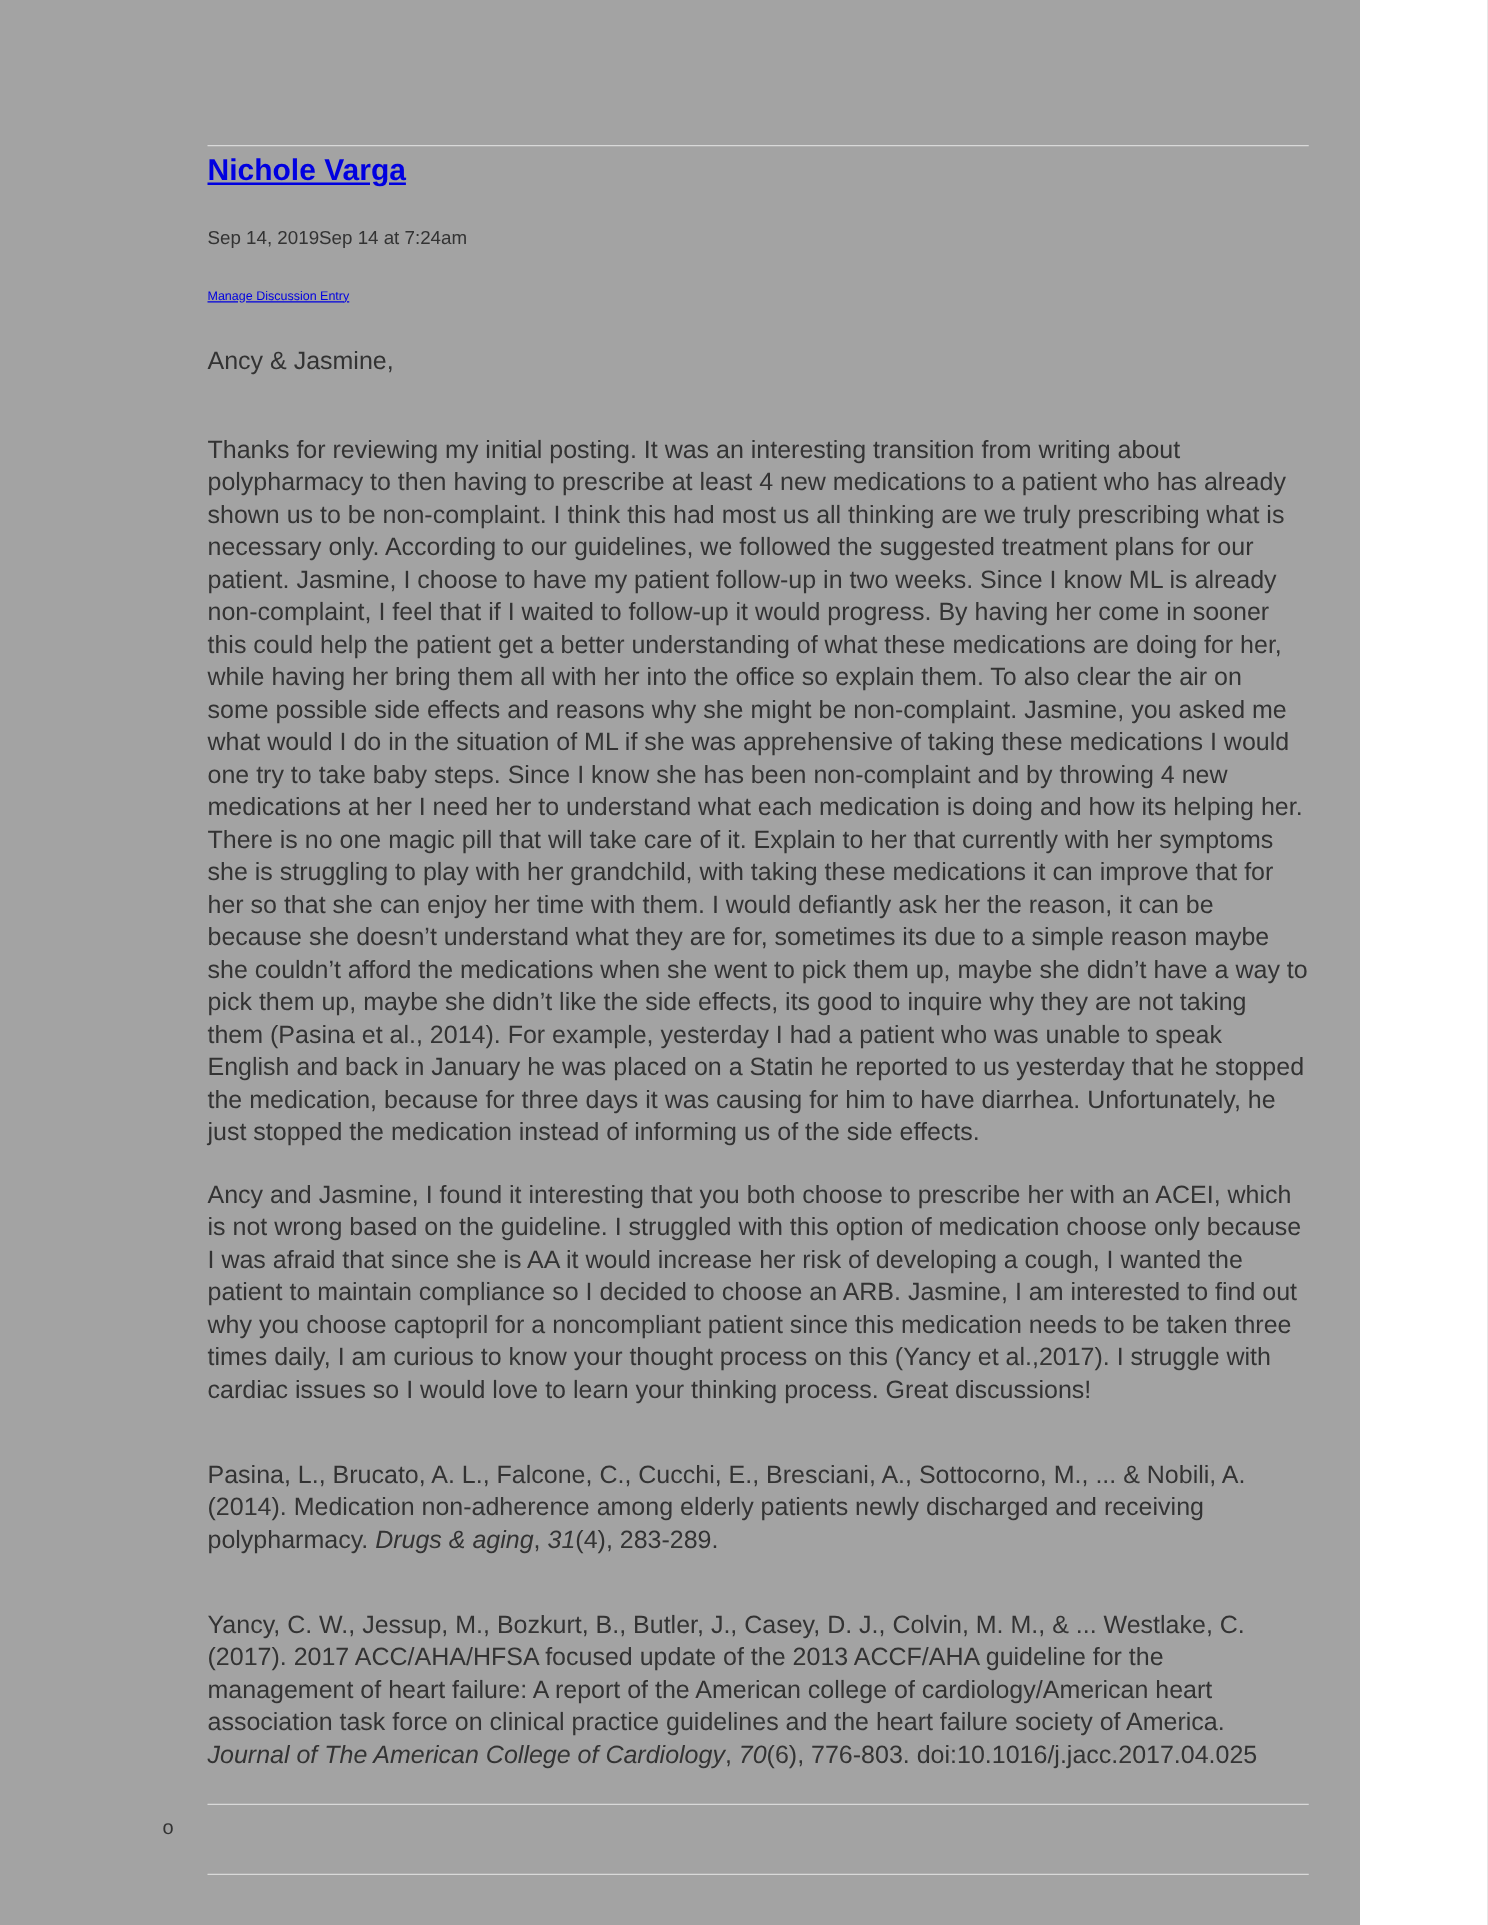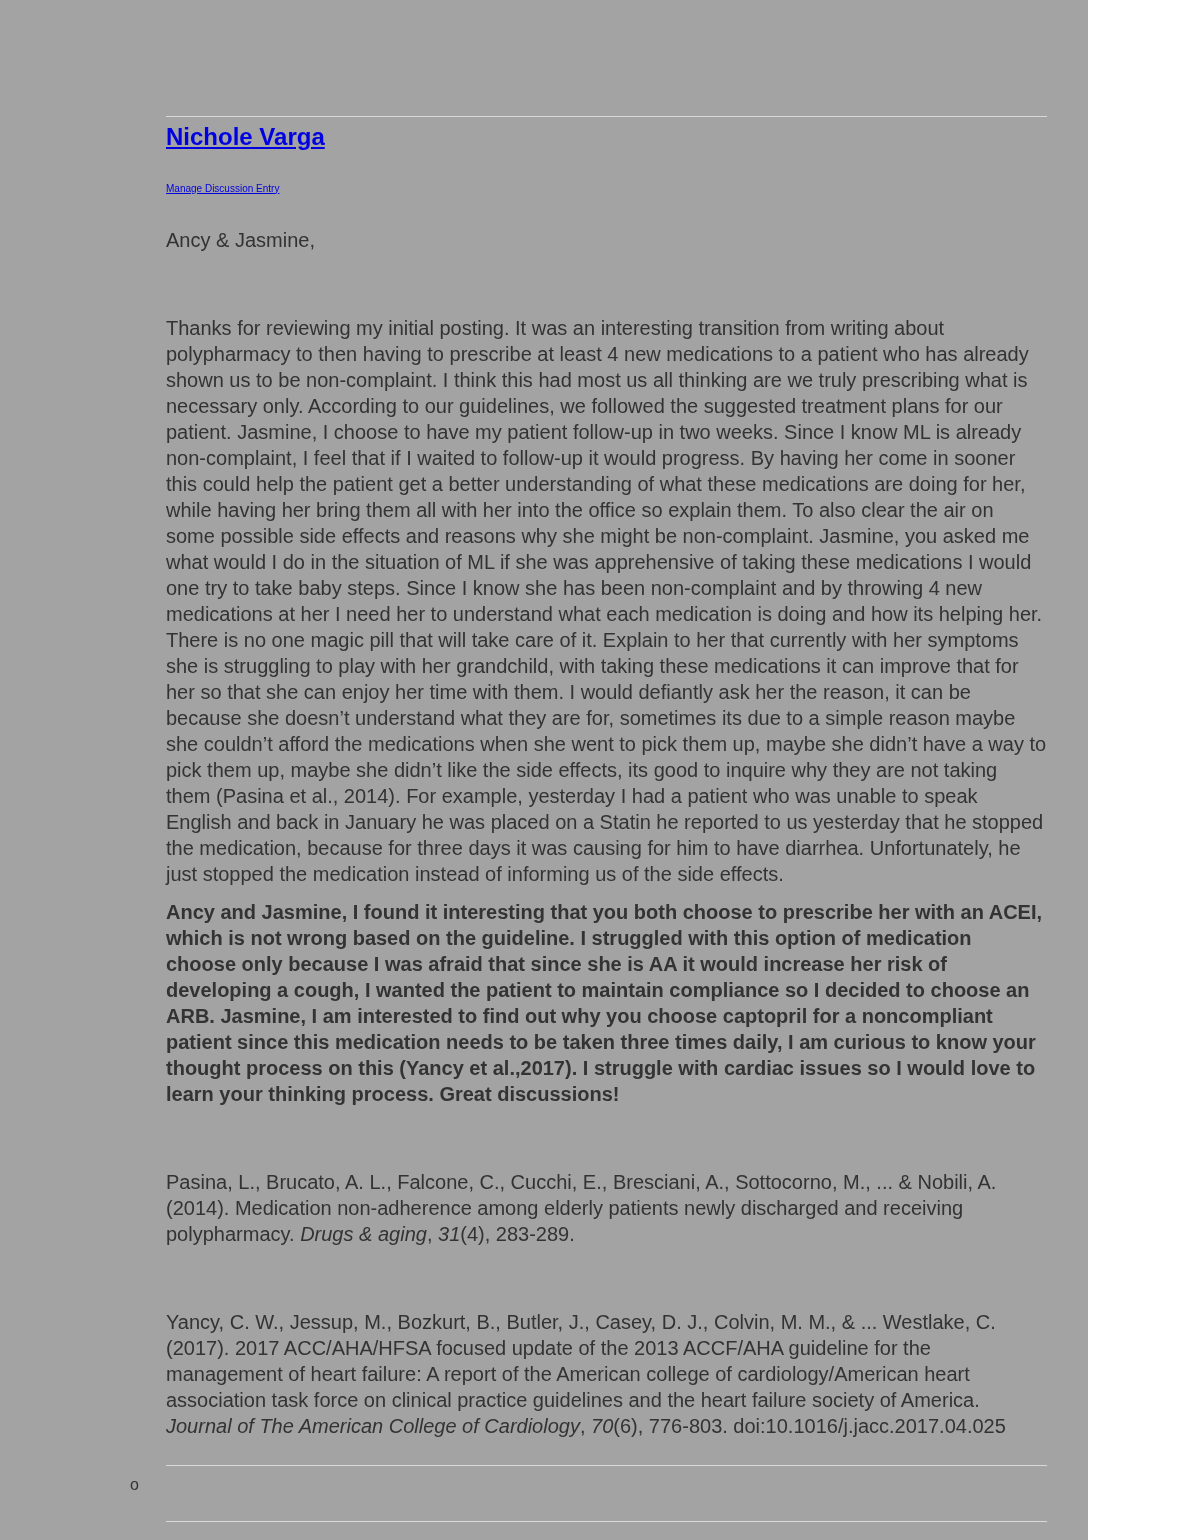--- a/index.html
+++ b/index.html
@@ -47,43 +47,44 @@
     color: var(--text, #333333);
   }
   .manage { margin-top: 32px; font-size: 10px; line-height: 1.2; }
   p.body-text {
     margin: 0;
     font-size: 20px;
     line-height: 1.3;
     color: var(--text, #333333);
   }
   p.greeting { margin-top: 32px; }
-  p.para1 { margin-top: 62px; }
-  p.para2 { margin-top: 12px; font-weight: bold; }
-  p.citation { margin-top: 62px; }
+  p.para1 { margin-top: 45px; }
+  p.para2 { margin-top: 24px; }
+  p.citation { margin-top: 42px; }
   .bullet-row {
     margin: 9px 0 0 130px;
     font-size: 16px;
     line-height: 1.2;
     color: var(--text, #333333);
   }
   .small-author { margin-top: 58px; font-size: 15px; line-height: 1.2; }
   .entry2-heading { margin-top: 30px; }
   em { font-style: italic; }
 </style>
 </head>
 <body>
 
 <div class="page">
 
   <div class="main">
     <hr class="rule">
 
     <h2 class="author-heading"><a href="#">Nichole Varga</a></h2>
 
+    <div class="date">Sep 14, 2019Sep 14 at 7:24am</div>
 
     <div class="manage"><a href="#">Manage Discussion Entry</a></div>
 
     <p class="body-text greeting">Ancy &amp; Jasmine,</p>
 
     <p class="body-text para1">Thanks for reviewing my initial posting. It was an interesting transition from writing about polypharmacy to then having to prescribe at least 4 new medications to a patient who has already shown us to be non-complaint. I think this had most us all thinking are we truly prescribing what is necessary only. According to our guidelines, we followed the suggested treatment plans for our patient. Jasmine, I choose to have my patient follow-up in two weeks. Since I know ML is already non-complaint, I feel that if I waited to follow-up it would progress. By having her come in sooner this could help the patient get a better understanding of what these medications are doing for her, while having her bring them all with her into the office so explain them. To also clear the air on some possible side effects and reasons why she might be non-complaint. Jasmine, you asked me what would I do in the situation of ML if she was apprehensive of taking these medications I would one try to take baby steps. Since I know she has been non-complaint and by throwing 4 new medications at her I need her to understand what each medication is doing and how its helping her. There is no one magic pill that will take care of it. Explain to her that currently with her symptoms she is struggling to play with her grandchild, with taking these medications it can improve that for her so that she can enjoy her time with them.  I would defiantly ask her the reason,  it can be because she doesn’t understand what they are for, sometimes its due to a simple reason maybe she couldn’t afford the medications when she went to pick them up, maybe she didn’t have a way to pick them up, maybe she didn’t like the side effects, its good to inquire why they are not taking them (Pasina et al., 2014). For example, yesterday I had a patient who was unable to speak English and back in January he was placed on a Statin he reported to us yesterday that he stopped the medication, because for three days it was causing for him to have diarrhea. Unfortunately, he just stopped the medication instead of informing us of the side effects.</p>
 
     <p class="body-text para2">Ancy and Jasmine, I found it interesting that you both choose to prescribe her with an ACEI, which is not wrong based on the guideline. I struggled with this option of medication choose only because I was afraid that since she is AA it would increase her risk of developing a cough, I wanted the patient to maintain compliance so I decided to choose an ARB. Jasmine, I am interested to find out why you choose captopril for a noncompliant patient since this medication needs to be taken three times daily, I am curious to know your thought process on this (Yancy et al.,2017). I struggle with cardiac issues so I would love to learn your thinking process. Great discussions!</p>
 
     <p class="body-text citation"><span>Pasina, L., Brucato, A. L., Falcone, C., Cucchi, E., Bresciani, A., Sottocorno, M., ... &amp; Nobili, A. (2014). Medication non-adherence among elderly patients newly discharged and receiving polypharmacy. </span><em>Drugs &amp; aging</em><span>, </span><em>31</em><span>(4), 283-289.</span></p>

